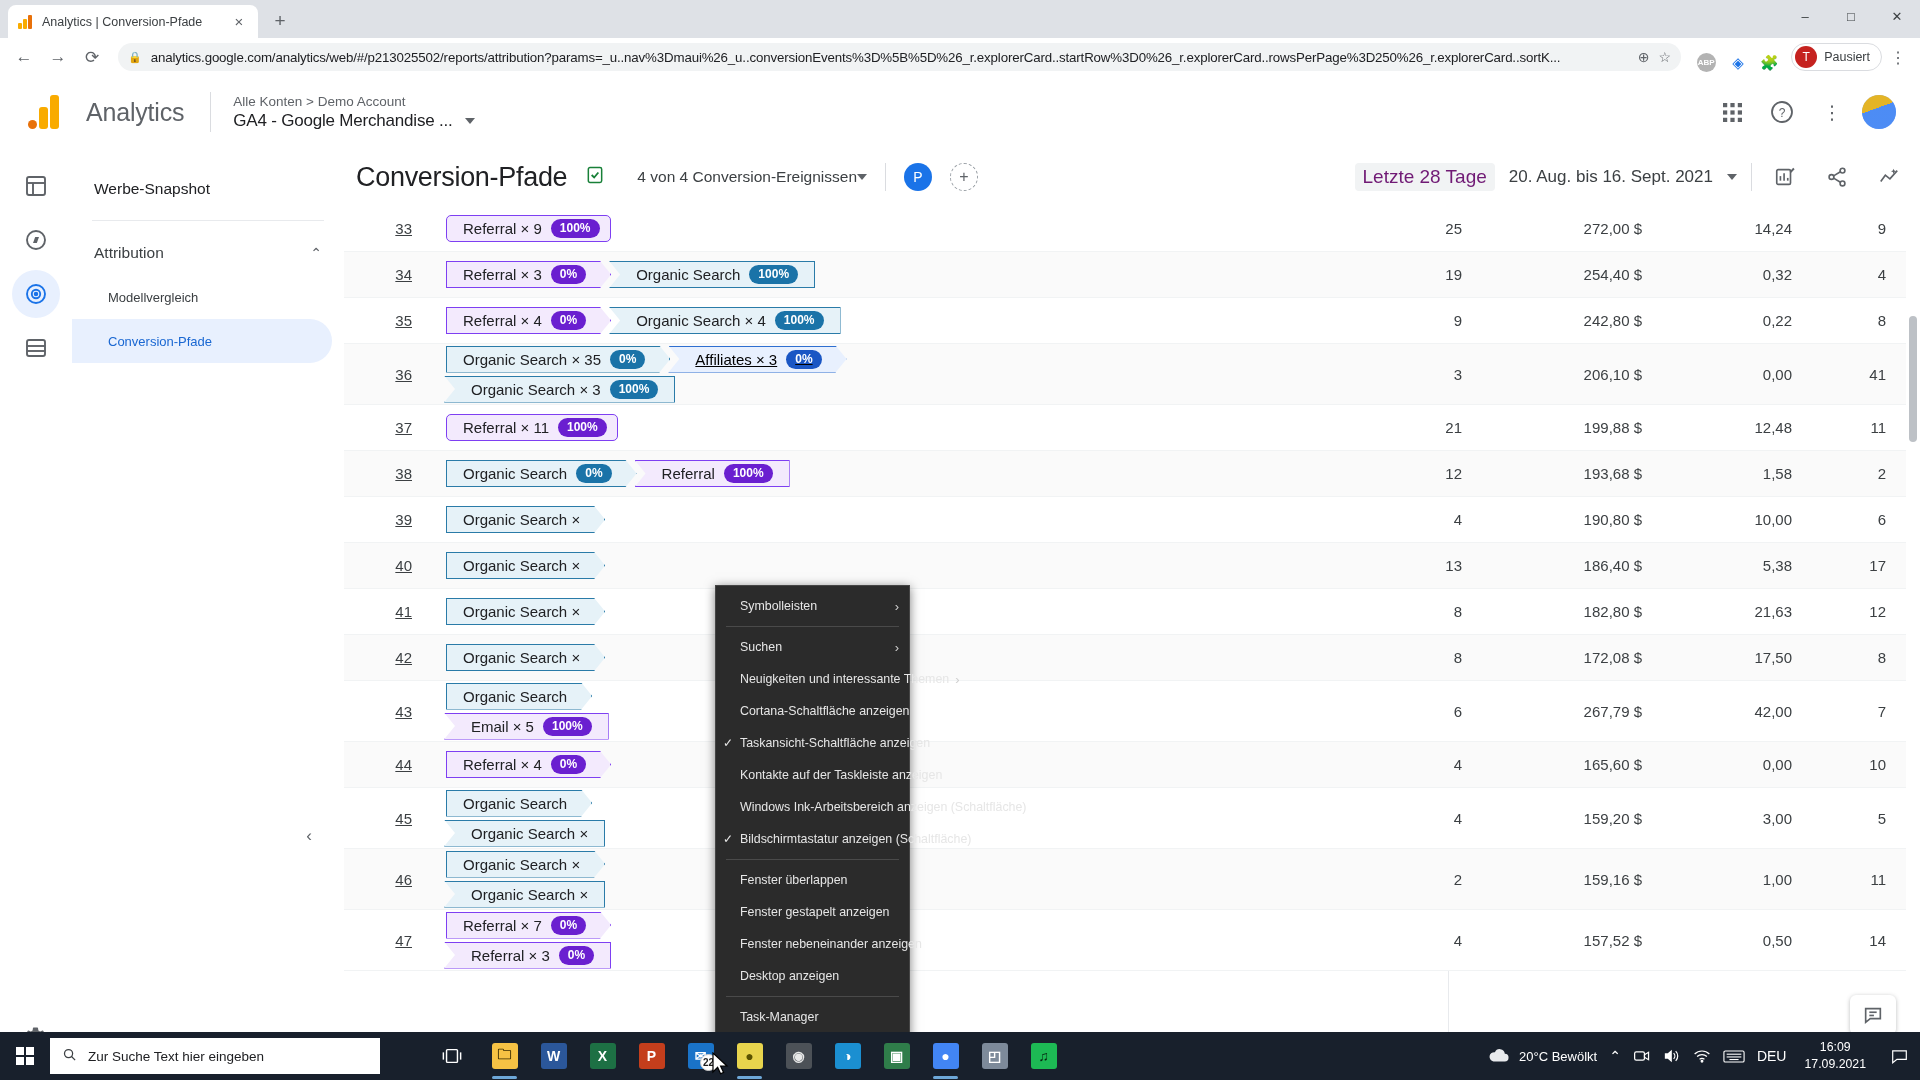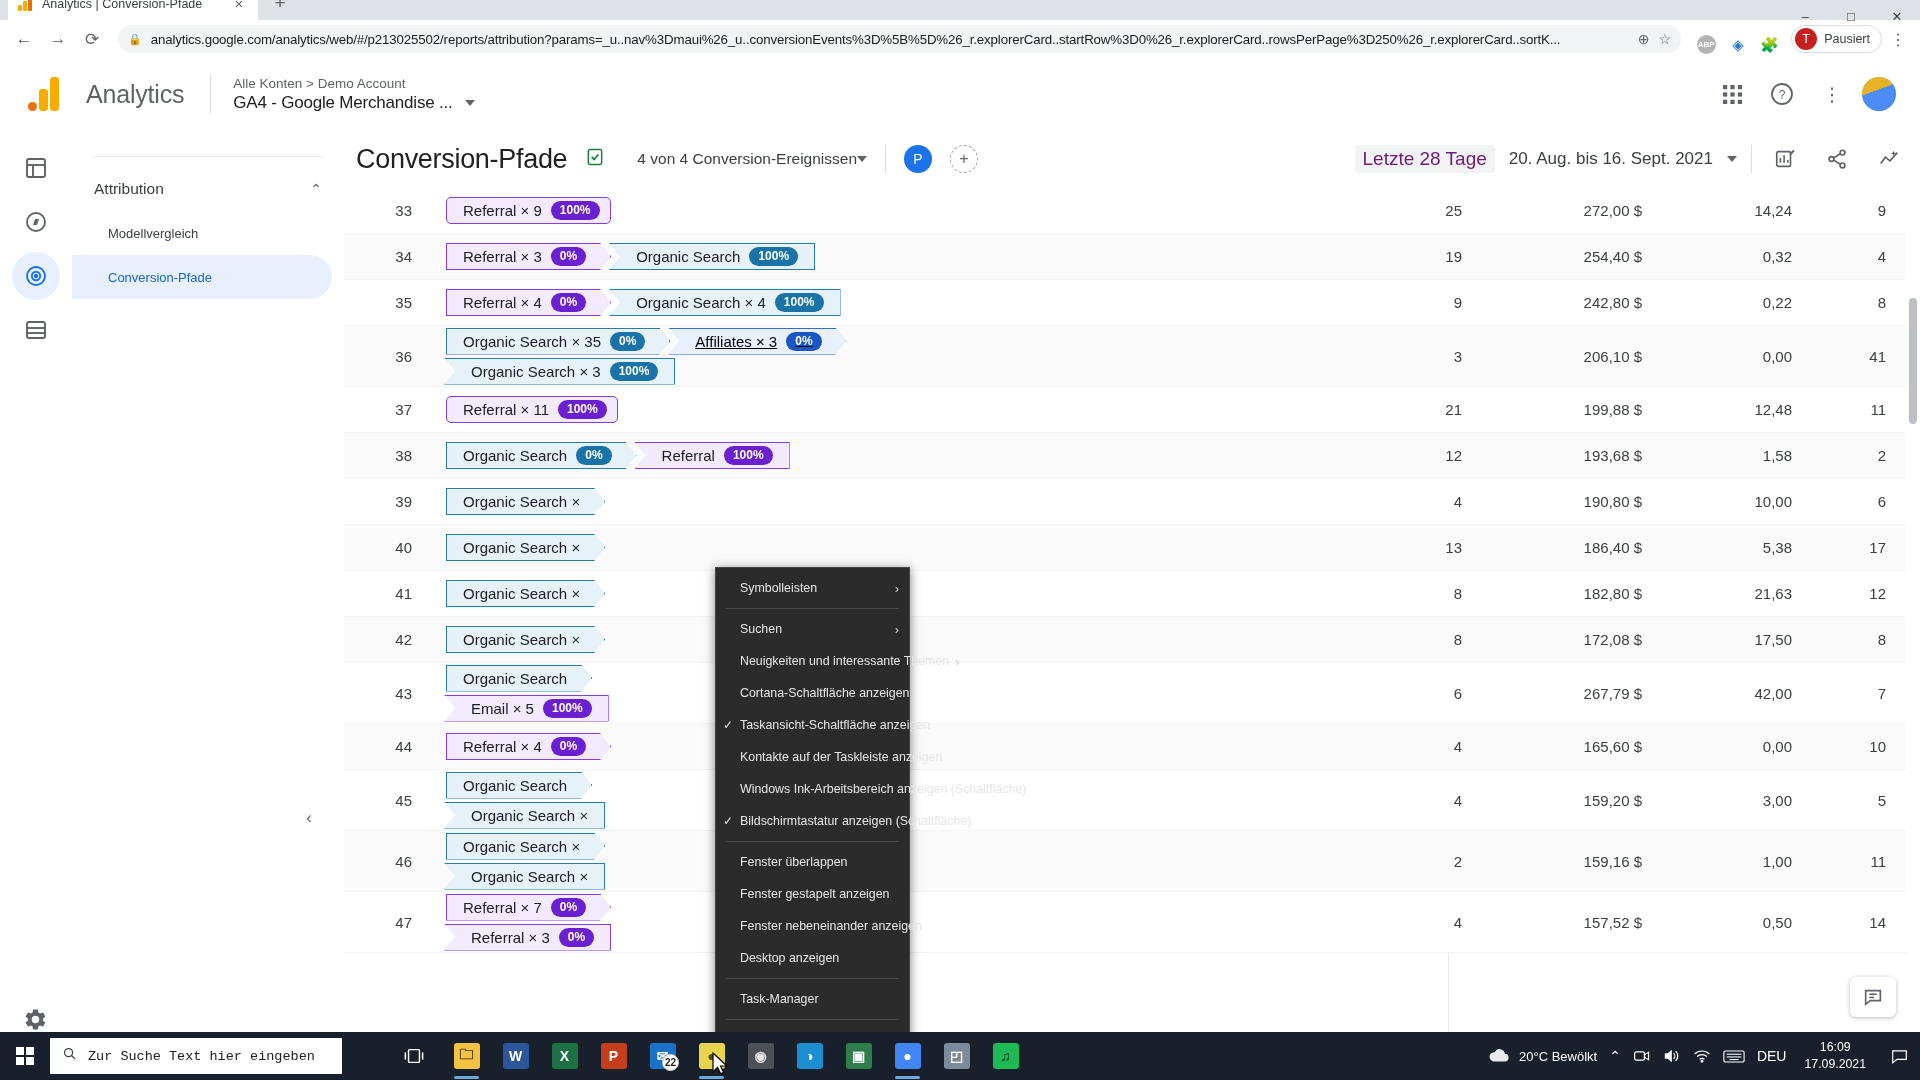--- a/index.html
+++ b/index.html
@@ -5,21 +5,21 @@
   * { box-sizing: border-box; margin: 0; padding: 0; }
   html, body { width: 1920px; height: 1080px; overflow: hidden; }
   body {
     font-family: "Liberation Sans", sans-serif;
     background: #fff;
     -webkit-font-smoothing: antialiased;
   }
 
   
   #browser-chrome { width: 1920px; background: #dee1e6; }
-  #tabstrip { height: 20px; display: flex; align-items: flex-end; padding-left: 8px; position: relative; }
+  #tabstrip { height: 38px; display: flex; align-items: flex-end; padding-left: 8px; position: relative; }
   .tab {
     height: 33px; width: 250px; background: #fff;
     border-radius: 8px 8px 0 0; display: flex; align-items: center;
     padding: 0 10px; gap: 8px; position: relative;
   }
   .tab-favicon { width: 16px; height: 14px; position: relative; flex: 0 0 16px; }
   .tab-favicon i { position: absolute; bottom: 0; border-radius: 1px; display:block;}
   .fav-b1 { left: 0; width: 4px; height: 6px; background: #f9ab00; }
   .fav-b2 { left: 5px; width: 4px; height: 10px; background: #f9ab00; }
   .fav-b3 { left: 10px; width: 4px; height: 14px; background: #e8710a; }
@@ -128,21 +128,21 @@
                 justify-content: center; color: #5f6368; font-size: 19px; }
 
   
   #table-wrap { position: relative; height: 880px; overflow: hidden; }
   .row { display: flex; align-items: center; border-bottom: 1px solid #f1f3f4;
          background: #fff; position: relative; }
   .row.alt { background: #fafafa; }
   .row.h1 { height: 46px; }
   .row.h2 { height: 61px; }
   .cell-idx { width: 90px; flex: 0 0 90px; text-align: right; padding-right: 22px;
-              font-size: 15px; color: #3c4043; }
+              font-size: 15px; color: #3c4043; text-decoration: underline; }
   .cell-path { flex: 1; min-width: 0; display: flex; flex-direction: column;
                gap: 3px; padding-left: 12px; }
   .pathline { display: flex; align-items: center; }
   .chip {
     height: 27px; display: inline-flex; align-items: center; gap: 9px;
     padding: 0 16px 0 16px; font-size: 15px; position: relative;
   }
   .chip .pct { font-size: 12px; font-weight: 700; color: #fff;
                border-radius: 11px; padding: 2px 9px; line-height: 1.25; }
   
@@ -186,22 +186,22 @@
   .ctx-gear { width: 24px; flex: 0 0 24px; display:flex; align-items:center; justify-content:center;
               font-size: 13px; color: #e6e6e6; }
 
   
   #taskbar { position: absolute; left: 0; bottom: 0; width: 1920px; height: 48px;
              background: #18202c; display: flex; align-items: center; z-index: 60; }
   #start-btn { width: 50px; height: 48px; display: flex; align-items: center; justify-content: center; }
   .winlogo { width: 18px; height: 18px; display: grid; grid-template-columns: 1fr 1fr;
              grid-template-rows: 1fr 1fr; gap: 2px; }
   .winlogo i { background: #fff; display: block; }
-  #tb-search { width: 292px; height: 36px; background: #fff; display: flex; align-items: center;
-               gap: 11px; padding: 0 12px; font-family: Liberation Mono, monospace; }
+  #tb-search { width: 330px; height: 36px; background: #fff; display: flex; align-items: center;
+               gap: 11px; padding: 0 12px; }
   #tb-search .mag { color: #4a4a4a; font-size: 15px; }
   #tb-search-ph { font-size: 13.5px; color: #202124; }
   #tb-icons { display: flex; align-items: center; gap: 2px; margin-left: 60px; }
   .tb-app { width: 47px; height: 48px; display: flex; align-items: center;
             justify-content: center; position: relative; }
   .tb-app .glyph { width: 26px; height: 26px; border-radius: 3px; display: flex;
                    align-items: center; justify-content: center; font-size: 14px;
                    font-weight: 700; color: #fff; }
   .tb-app.open::after { content:''; position:absolute; bottom:1px; left:11px; width:25px;
                         height:3px; background:#6ea8d8; border-radius:2px; }
@@ -341,20 +341,23 @@
           </svg>
       </div>
       <div class="side-ico" id="ga-settings-ico">
         <svg width="25" height="25" viewBox="0 0 24 24" fill="#5f6368">
           <path d="M19.14 12.94a7.07 7.07 0 000-1.88l2.03-1.58a.5.5 0 00.12-.64l-1.92-3.32a.5.5 0 00-.6-.22l-2.39.96a7.03 7.03 0 00-1.62-.94l-.36-2.54a.5.5 0 00-.5-.42h-3.84a.5.5 0 00-.5.42l-.36 2.54c-.58.24-1.12.56-1.62.94l-2.39-.96a.5.5 0 00-.6.22L2.67 8.84a.5.5 0 00.12.64l2.03 1.58a7.07 7.07 0 000 1.88L2.79 14.52a.5.5 0 00-.12.64l1.92 3.32c.13.22.39.3.6.22l2.39-.96c.5.38 1.04.7 1.62.94l.36 2.54c.04.24.25.42.5.42h3.84c.25 0 .46-.18.5-.42l.36-2.54c.58-.24 1.12-.56 1.62-.94l2.39.96c.21.08.47 0 .6-.22l1.92-3.32a.5.5 0 00-.12-.64l-2.03-1.58zM12 15.6A3.6 3.6 0 1112 8.4a3.6 3.6 0 010 7.2z"></path>
           </svg>
       </div>
     </div>
 
     <div id="ga-nav">
+      <div class="nav-item">
+        <span>Werbe-Snapshot</span>
+      </div>
       <div class="nav-sep"></div>
       <div class="nav-group">
         <span>Attribution</span>
         <span class="chev">⌃</span>
       </div>
       <div class="nav-sub">
         <span>Modellvergleich</span>
       </div>
       <div class="nav-sub active">
         <span>Conversion-Pfade</span>

